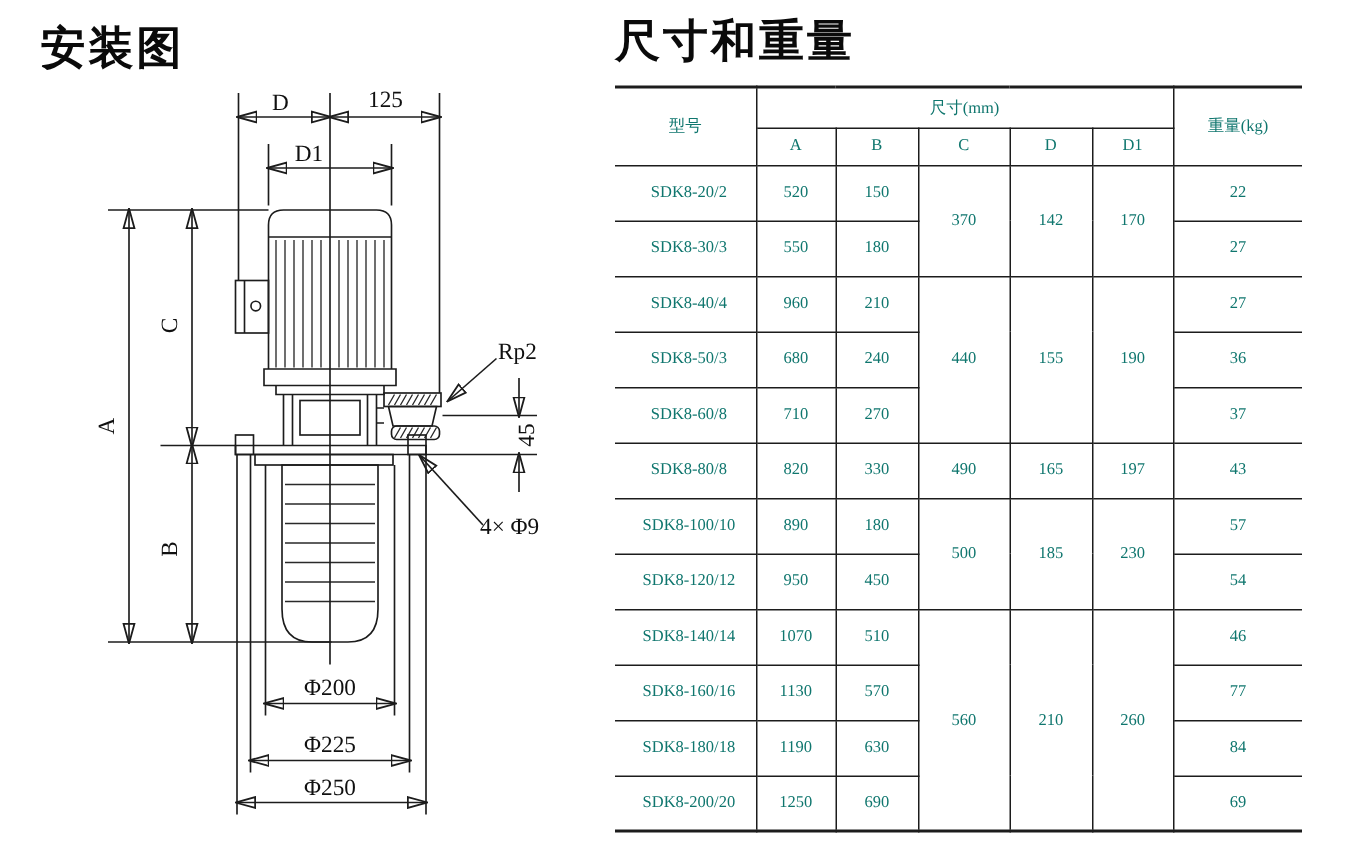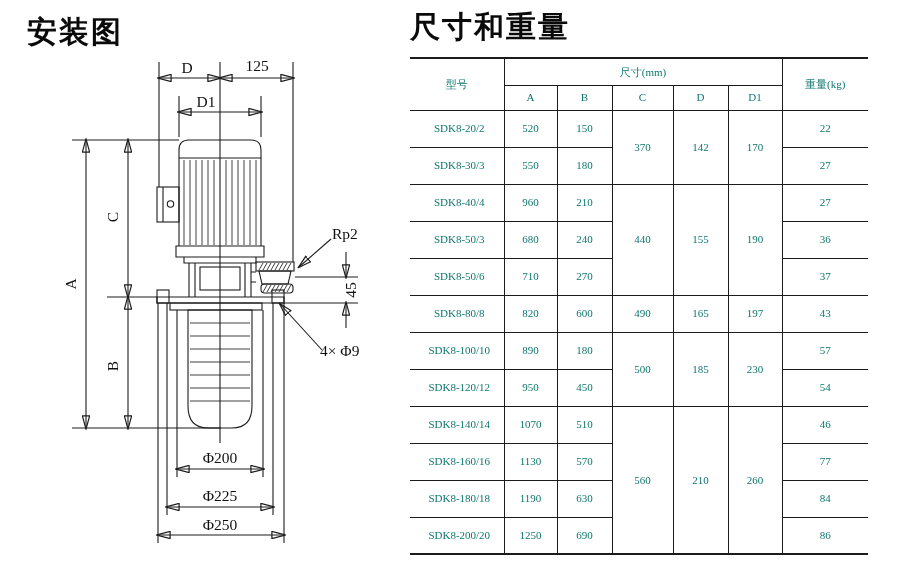--- a/index.html
+++ b/index.html
@@ -192,29 +192,29 @@
           <td rowspan="3">190</td>
           <td class="edge-r">27</td>
         </tr>
         <tr>
           <td class="edge-l">SDK8-50/3</td>
           <td>680</td>
           <td>240</td>
           <td class="edge-r">36</td>
         </tr>
         <tr>
-          <td class="edge-l">SDK8-50/6</td>
+          <td class="edge-l">SDK8-60/8</td>
           <td>710</td>
           <td>270</td>
           <td class="edge-r">37</td>
         </tr>
         <tr>
           <td class="edge-l">SDK8-80/8</td>
           <td>820</td>
-          <td>600</td>
+          <td>330</td>
           <td rowspan="1">490</td>
           <td rowspan="1">165</td>
           <td rowspan="1">197</td>
           <td class="edge-r">43</td>
         </tr>
         <tr>
           <td class="edge-l">SDK8-100/10</td>
           <td>890</td>
           <td>180</td>
           <td rowspan="2">500</td>
@@ -246,17 +246,17 @@
         <tr>
           <td class="edge-l">SDK8-180/18</td>
           <td>1190</td>
           <td>630</td>
           <td class="edge-r">84</td>
         </tr>
         <tr>
           <td class="edge-l">SDK8-200/20</td>
           <td>1250</td>
           <td>690</td>
-          <td class="edge-r">86</td>
+          <td class="edge-r">69</td>
         </tr>
       </tbody>
   </table>
 </div>
 
 </body></html>

